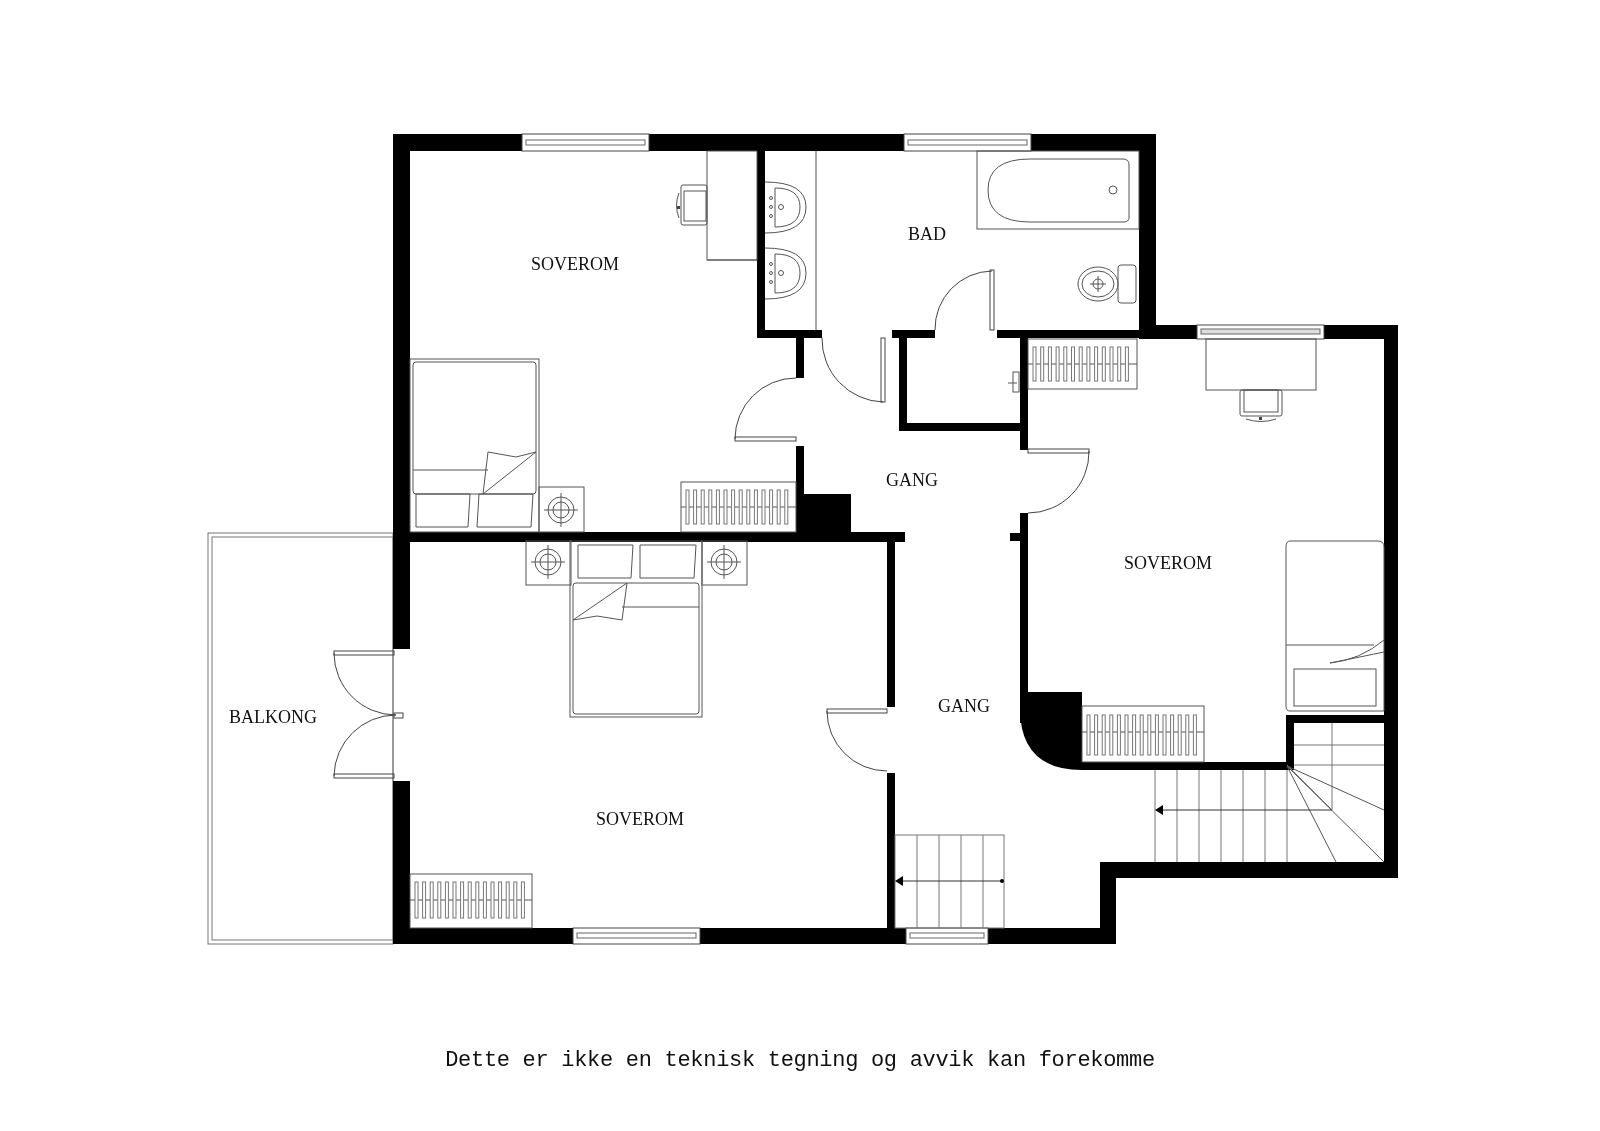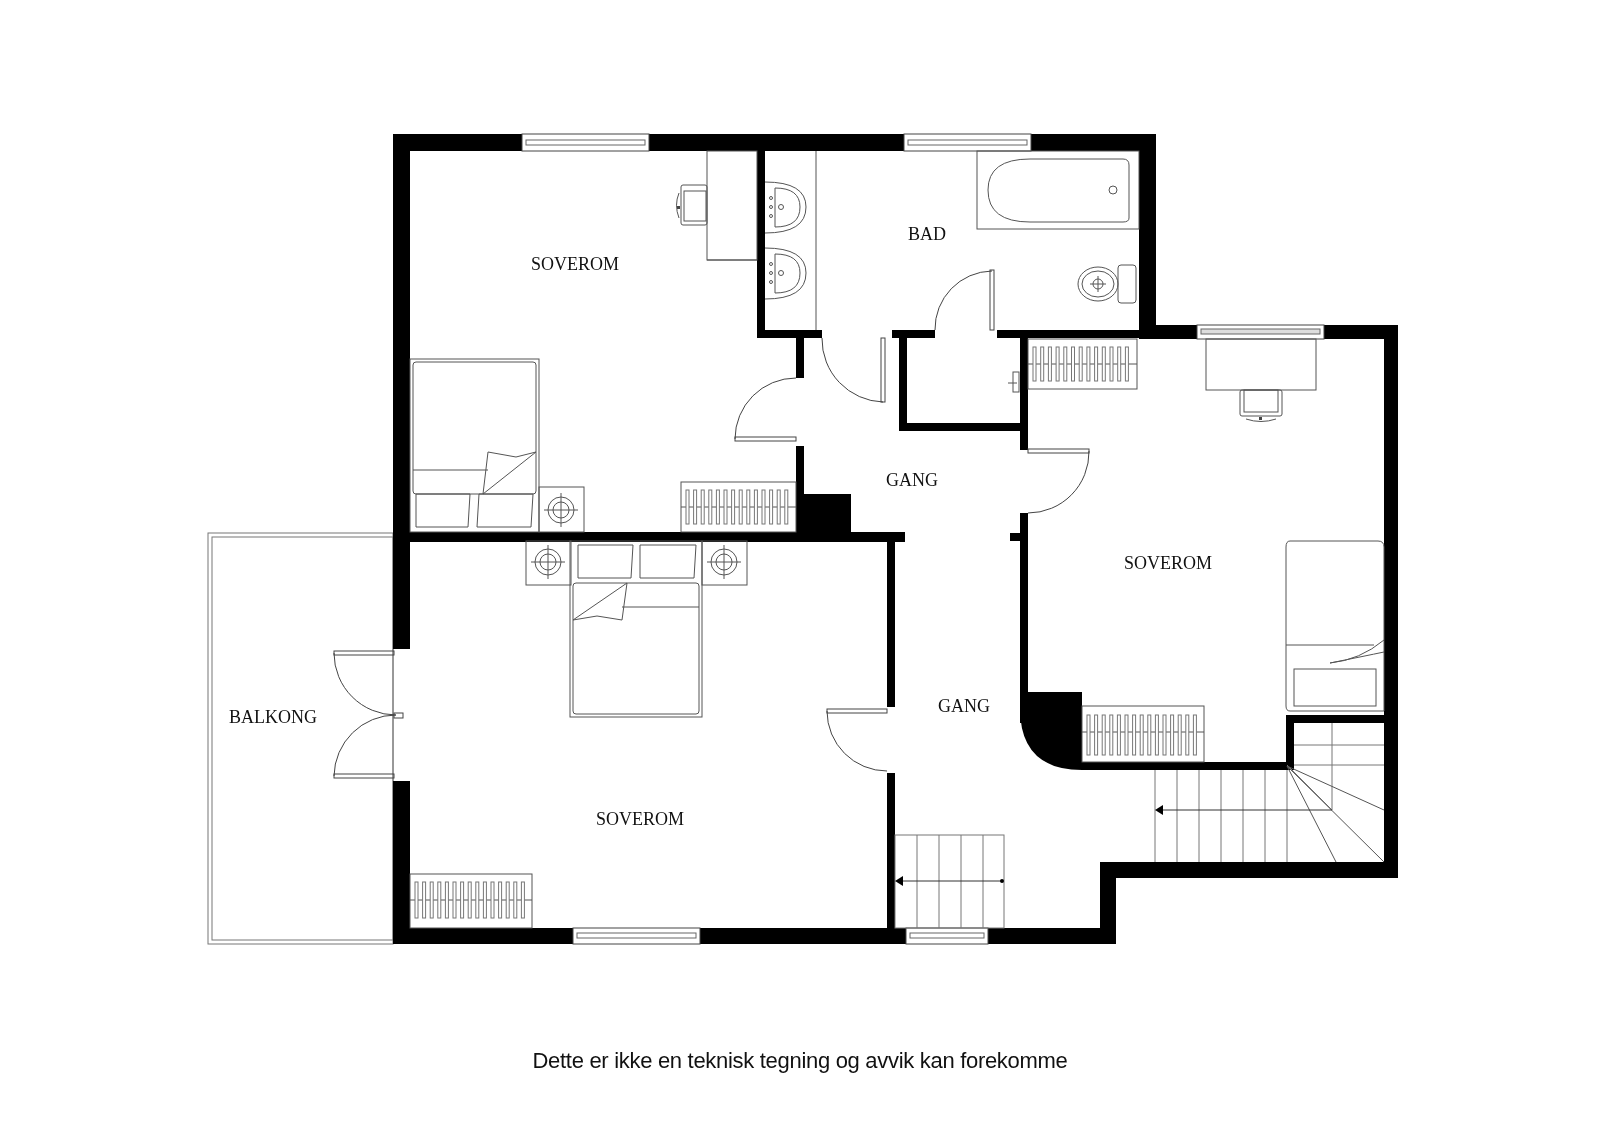--- a/index.html
+++ b/index.html
@@ -6,21 +6,21 @@
   body { width: 1600px; height: 1131px; position: relative; overflow: hidden; }
   #plan { position: absolute; left: 0; top: 0; width: 1600px; height: 1131px; }
   .wall { fill: #000; }
   .thin { fill: none; stroke: #555; stroke-width: 1; }
   .thin2 { fill: none; stroke: #777; stroke-width: 1; }
   .door { fill: none; stroke: #444; stroke-width: 1; }
   .win-frame { fill: #fff; stroke: #444; stroke-width: 1; }
   .win-glass { fill: #fff; stroke: #666; stroke-width: 1; }
   .label { font-family: "Liberation Serif", "DejaVu Serif", serif; font-size: 18px; fill: #111; }
   .caption { position: absolute; left: 0; width: 1600px; top: 1048px; text-align: center;
-             font-family: Liberation Sans, sans-serif; font-size: 22px; color: #111; letter-spacing: -0.3px; }
+             font-family: Liberation Mono, monospace; font-size: 22px; color: #111; letter-spacing: -0.3px; }
   .rad-bar { fill: #fff; stroke: #777; stroke-width: 1; }
 </style>
 </head>
 <body>
 
 <svg id="plan" viewBox="0 0 1600 1131" xmlns="http://www.w3.org/2000/svg">
 
   <g>
     <rect x="208" y="533" width="185" height="411" class="thin2"></rect>
     <rect x="212" y="537" width="181" height="403" class="thin2"></rect>

